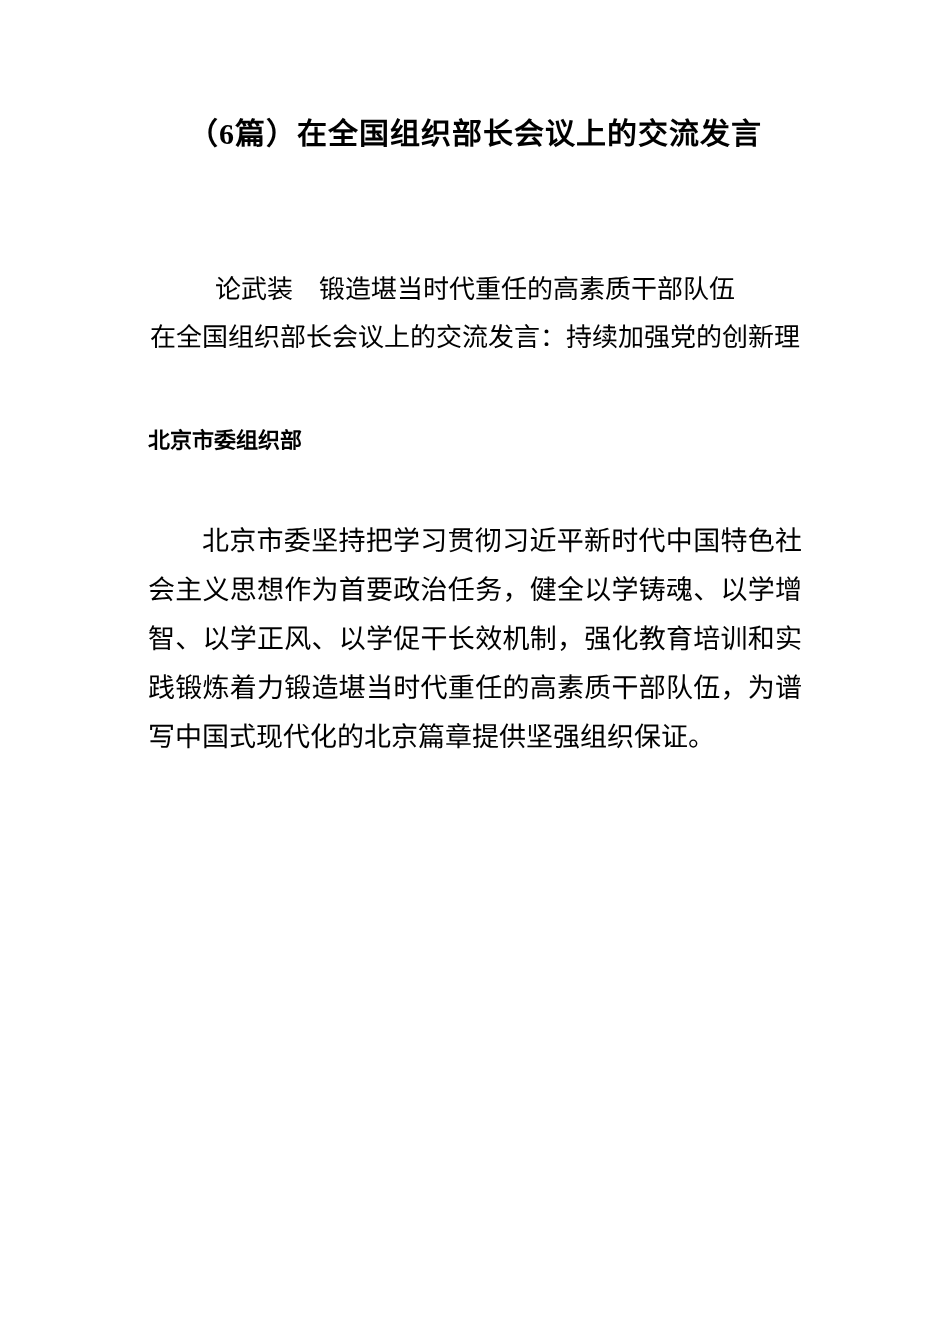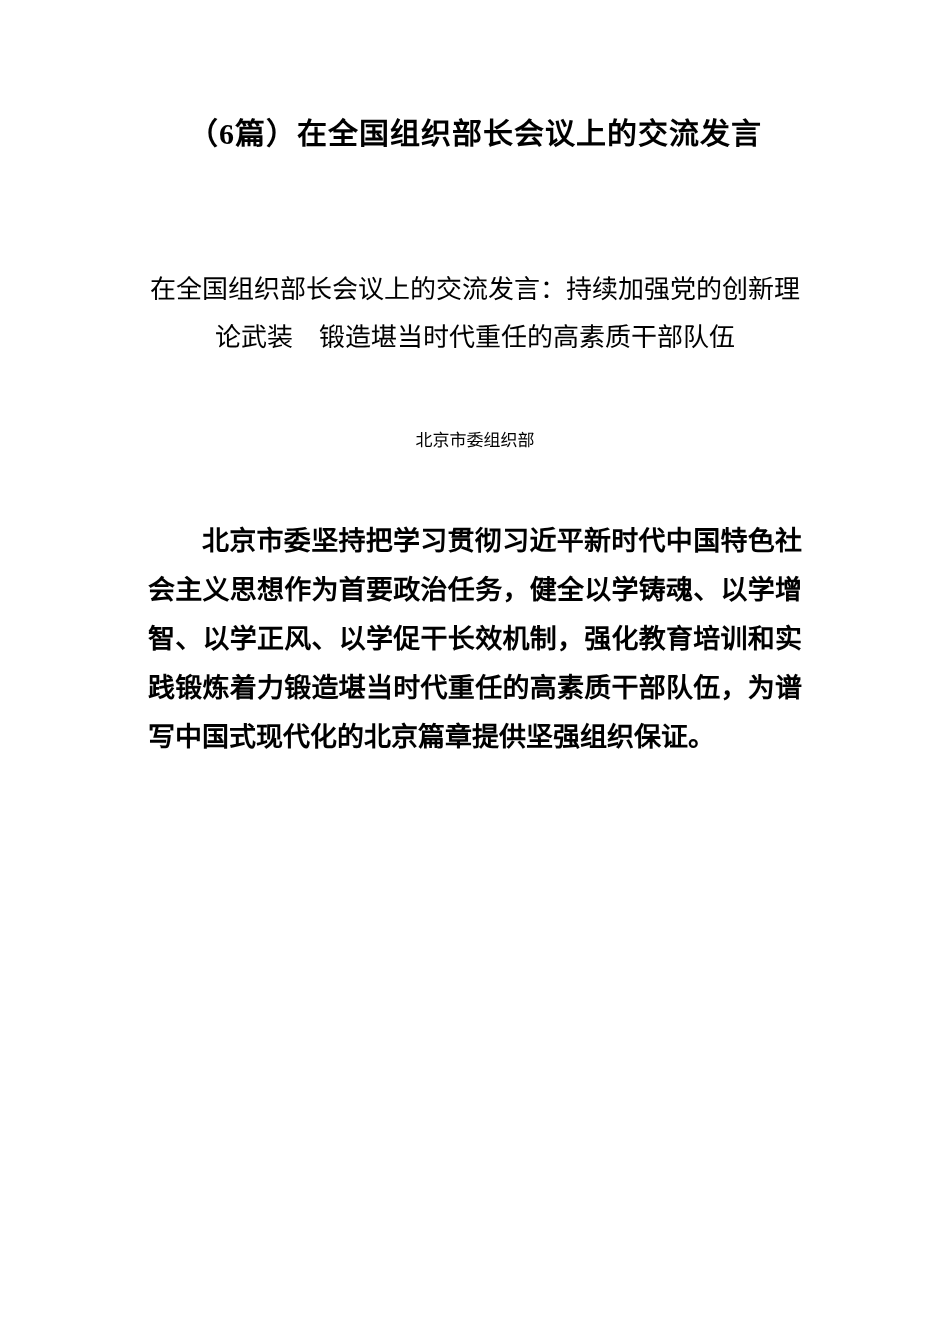--- a/index.html
+++ b/index.html
@@ -36,48 +36,47 @@
     text-align: center;
     font-size: 26px;
     line-height: 48px;
     font-weight: normal;
   }
   .subtitle-line {
     white-space: nowrap;
   }
   .doc-author {
     margin-top: 55px;
-    text-align: center;
-    font-size: 17px;
+    text-align: left;
+    font-size: 22px;
     line-height: 48px;
-    font-weight: normal;
+    font-weight: bold;
   }
   .doc-body p {
     margin: 53px 0 0 0;
     font-size: 27px;
     line-height: 49px;
     text-align: justify;
     text-justify: inter-ideograph;
     text-indent: 2em;
   }
   .doc-body p.first {
     margin-top: 52px;
-    font-weight: bold;
   }
 </style>
 </head>
 <body>
 
 <div class="page">
 
   <div class="doc-title">（6篇）在全国组织部长会议上的交流发言</div>
 
   <div class="doc-subtitle">
+    <div class="subtitle-line">论武装　锻造堪当时代重任的高素质干部队伍</div>
     <div class="subtitle-line">在全国组织部长会议上的交流发言：持续加强党的创新理</div>
-    <div class="subtitle-line">论武装　锻造堪当时代重任的高素质干部队伍</div>
   </div>
 
   <div class="doc-author">北京市委组织部</div>
 
   <div class="doc-body">
     <p class="first">北京市委坚持把学习贯彻习近平新时代中国特色社会主义思想作为首要政治任务，健全以学铸魂、以学增智、以学正风、以学促干长效机制，强化教育培训和实践锻炼着力锻造堪当时代重任的高素质干部队伍，为谱写中国式现代化的北京篇章提供坚强组织保证。</p>
   </div>
 
 </div>
 

